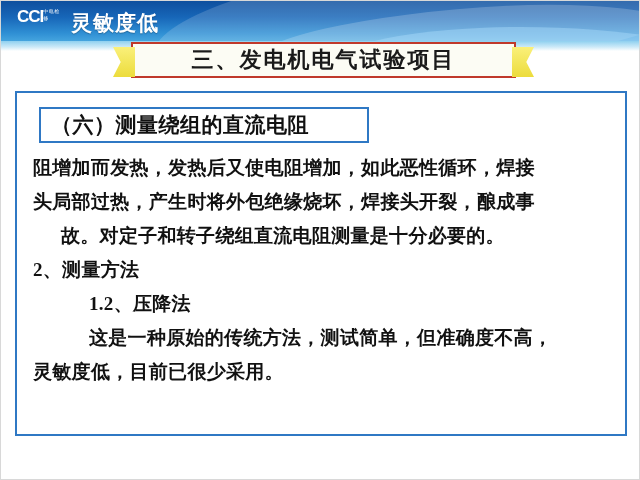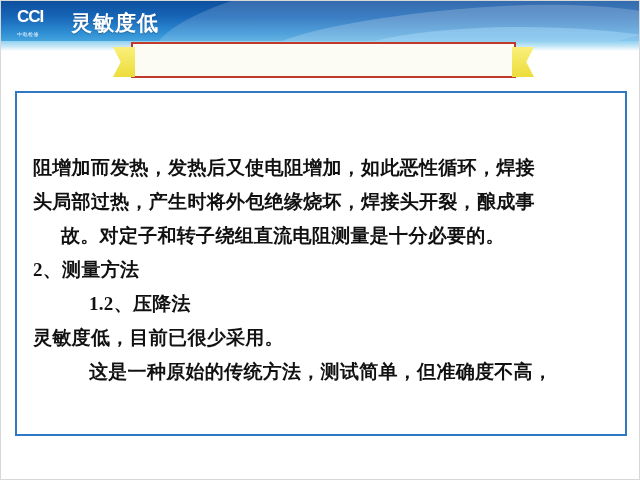--- a/index.html
+++ b/index.html
@@ -67,22 +67,22 @@
     display: flex;
     align-items: center;
     height: 34px;
   }
   .logo-mark {
     width: 48px;
     height: 30px;
     position: relative;
     color: #ffffff;
     display: flex;
-    flex-direction: column;
-    justify-content: space-between;
+    flex-direction: row;
+    justify-content: center;
   }
   .logo-mark .cc {
     font-family: "Liberation Sans", sans-serif;
     font-size: 17px;
     font-weight: bold;
     letter-spacing: -1px;
     line-height: 17px;
   }
   .logo-mark .sub {
     font-family: "Liberation Sans", sans-serif;
@@ -212,29 +212,33 @@
         <span class="sub">中电检修</span>
       </div>
       <div class="logo-text">灵敏度低</div>
     </div>
   </div>
   <div class="banner-bottom"></div>
 
   <div class="chapter">
     <div class="chapter-flag-l"></div>
     <div class="chapter-flag-r"></div>
+    <div class="chapter-title">三、发电机电气试验项目</div>
   </div>
 
   <div class="content-box">
+    <div class="section-head">
+      <span class="section-head-text">（六）测量绕组的直流电阻</span>
+    </div>
 
     <div class="body-text">
       <p class="p indent1">阻增加而发热，发热后又使电阻增加，如此恶性循环，焊接</p>
       <p class="p indent1">头局部过热，产生时将外包绝缘烧坏，焊接头开裂，酿成事</p>
       <p class="p indent2">故。对定子和转子绕组直流电阻测量是十分必要的。</p>
       <p class="p indent1">2、测量方法</p>
       <p class="p indent3">1.2、压降法</p>
+      <p class="p indent3">这是一种原始的传统方法，测试简单，但准确度不高，</p>
       <p class="p indent1">灵敏度低，目前已很少采用。</p>
-      <p class="p indent3">这是一种原始的传统方法，测试简单，但准确度不高，</p>
     </div>
   </div>
 
   <div class="footer-strip"></div>
 </div>
 
 </body></html>

